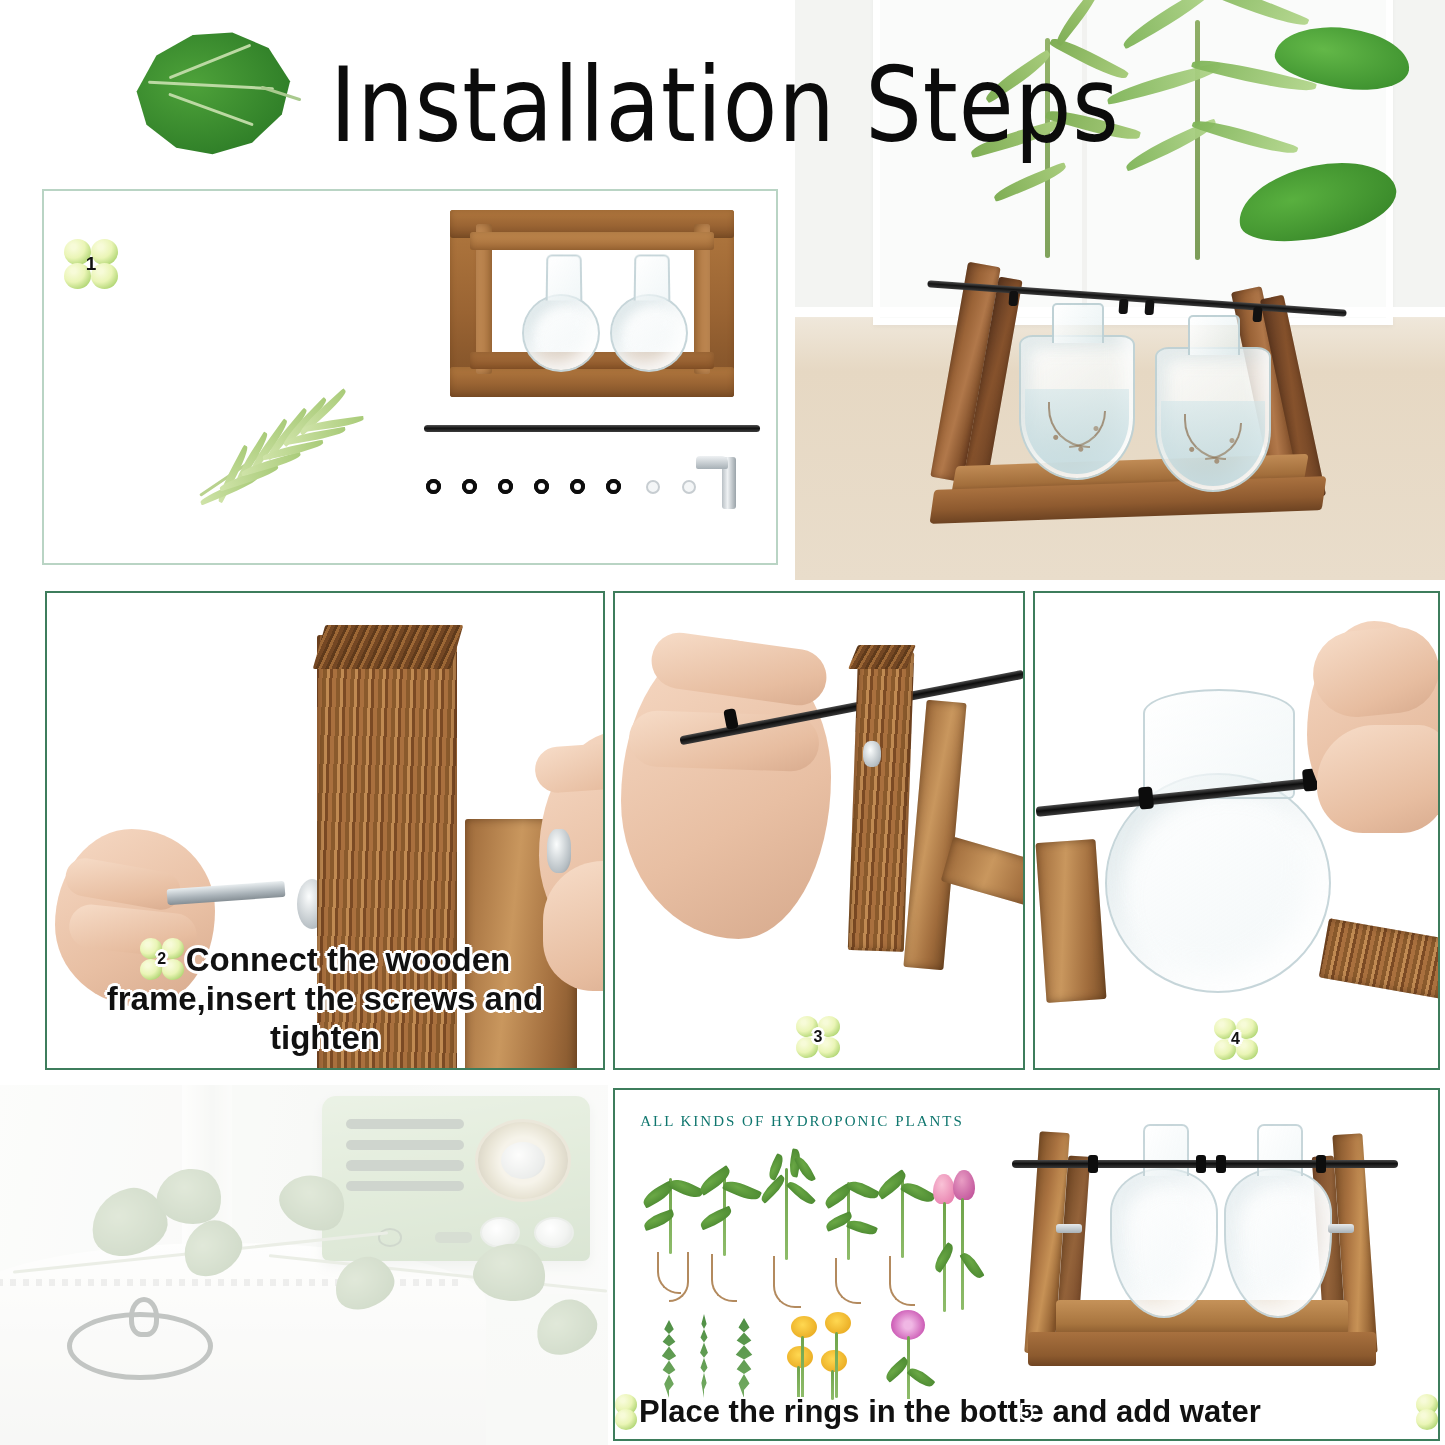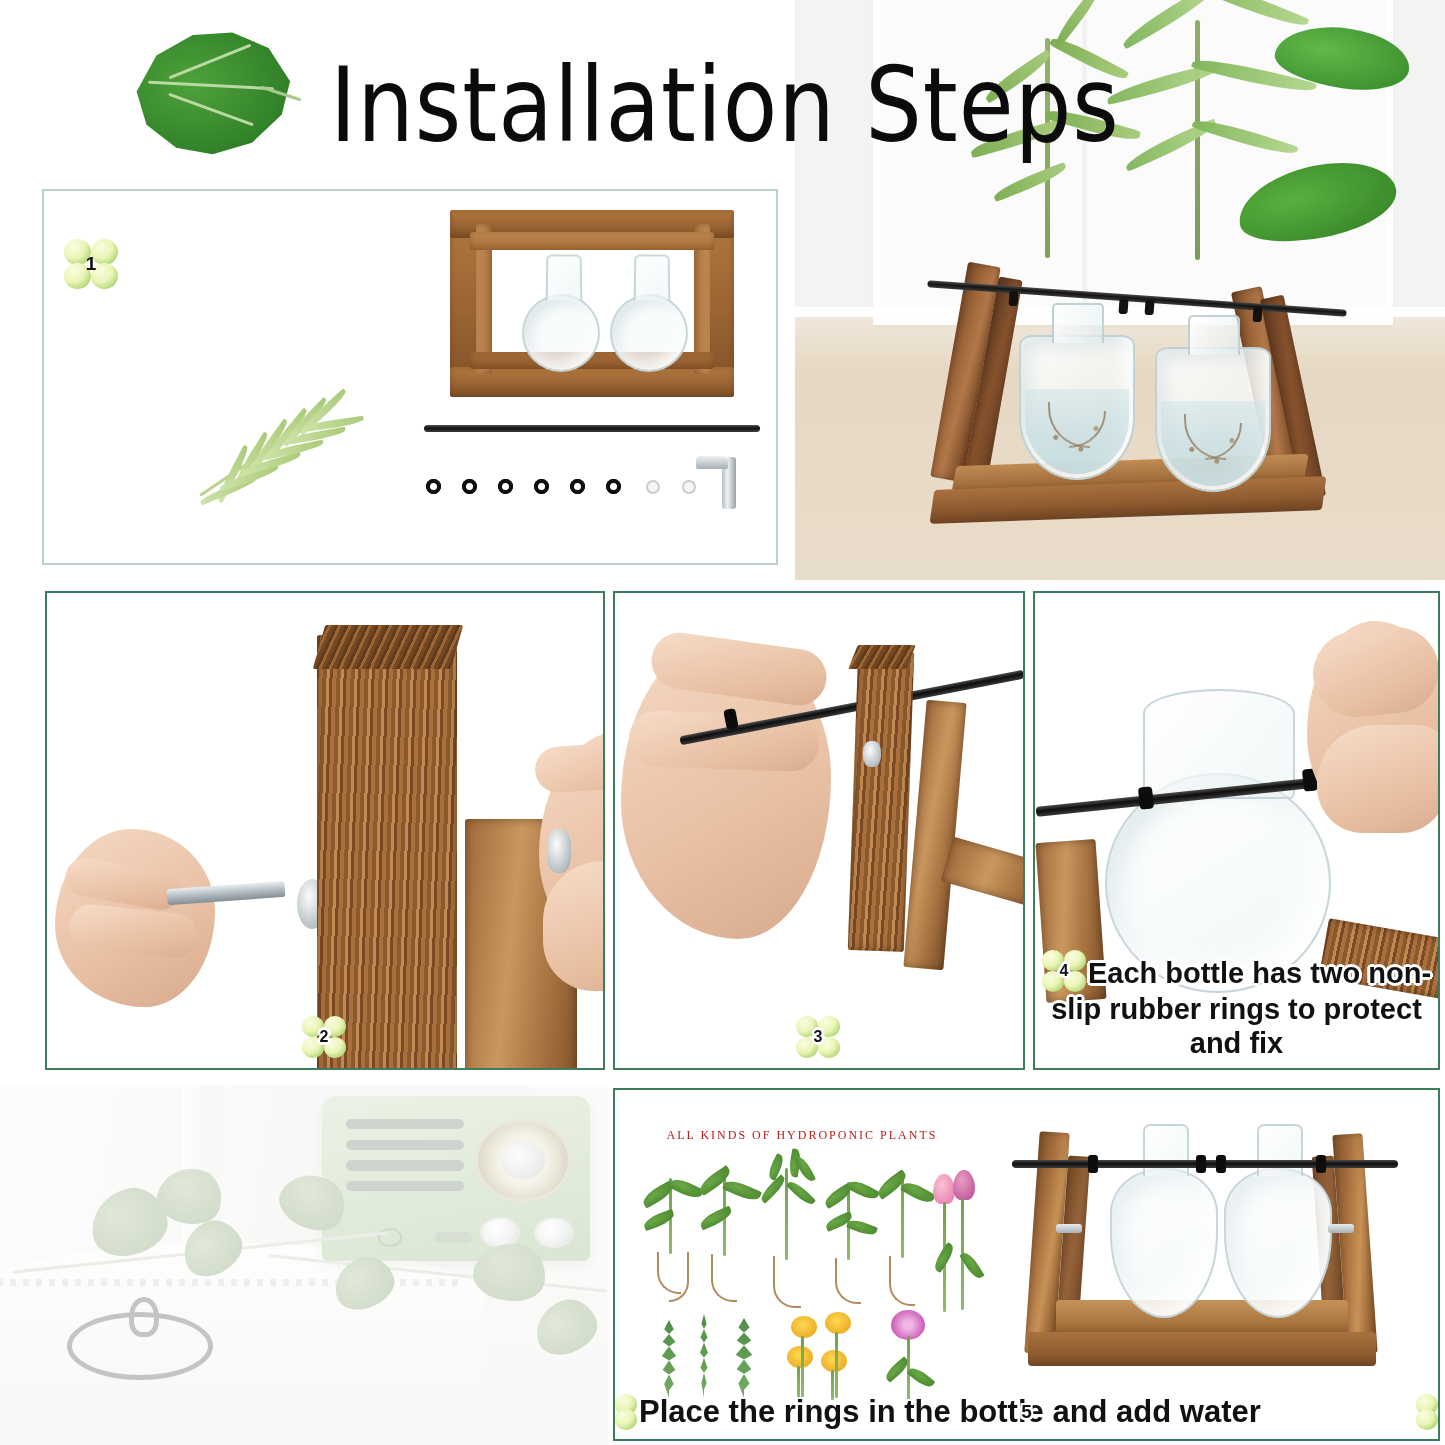--- a/index.html
+++ b/index.html
@@ -517,21 +517,21 @@
   }
   .suitable-head{
     position:absolute; left:22px; top:18px; width:330px; text-align:center;
   }
   .suitable-title{
     font-family:"Liberation Serif", serif;
     font-size:27px; letter-spacing:4px; color:#17120d; font-weight:400;
   }
   .suitable-sub{
     font-family:"Liberation Serif", serif;
-    font-size:12px; letter-spacing:2px; color:#b91c1c; margin-top:20px;
+    font-size:15px; letter-spacing:2px; color:#0f766e; margin-top:5px;
   }
   .plant-gallery{
     position:absolute; left:30px; top:78px; width:330px; height:230px;
   }
   .cutting{ position:absolute; }
   .cut-stem{
     position:absolute; width:3px;
     background:linear-gradient(180deg,#6fa44b,#8ebc6a);
     border-radius:2px;
   }
@@ -794,21 +794,21 @@
 
     <div class="caption p2cap">
       <span class="cbadge">
         <span class="clover">
           <span class="petal p1" style="position:absolute;left:0;top:0;width:22px;height:21px;border-radius:50%;background:radial-gradient(circle at 35% 30%,#f7fbd8 10%,#eaf5b6 45%,#8cc24a 100%);"></span>
           <span class="petal p2" style="position:absolute;right:0;top:0;width:22px;height:21px;border-radius:50%;background:radial-gradient(circle at 35% 30%,#f7fbd8 10%,#eaf5b6 45%,#8cc24a 100%);"></span>
           <span class="petal p3" style="position:absolute;left:0;bottom:0;width:22px;height:21px;border-radius:50%;background:radial-gradient(circle at 35% 30%,#f7fbd8 10%,#eaf5b6 45%,#8cc24a 100%);"></span>
           <span class="petal p4" style="position:absolute;right:0;bottom:0;width:22px;height:21px;border-radius:50%;background:radial-gradient(circle at 35% 30%,#f7fbd8 10%,#eaf5b6 45%,#8cc24a 100%);"></span>
           <span class="num">2</span>
         </span>
-      </span>
+      </span><span>Connect the wooden frame,insert the screws and tighten</span>
     </div>
   </div>
 
   <div class="row2-panel panel3">
     <div class="photo-area">
 
       <div class="hand" style="left:6px;top:46px;width:210px;height:300px;"></div>
       <div class="finger" style="left:36px;top:48px;width:176px;height:56px;transform:rotate(8deg);"></div>
       <div class="finger" style="left:14px;top:120px;width:190px;height:56px;transform:rotate(2deg);"></div>
 
@@ -855,21 +855,21 @@
 
     <div class="caption p4cap">
       <span class="cbadge">
         <span class="clover">
           <span class="petal p1" style="position:absolute;left:0;top:0;width:22px;height:21px;border-radius:50%;background:radial-gradient(circle at 35% 30%,#f7fbd8 10%,#eaf5b6 45%,#8cc24a 100%);"></span>
           <span class="petal p2" style="position:absolute;right:0;top:0;width:22px;height:21px;border-radius:50%;background:radial-gradient(circle at 35% 30%,#f7fbd8 10%,#eaf5b6 45%,#8cc24a 100%);"></span>
           <span class="petal p3" style="position:absolute;left:0;bottom:0;width:22px;height:21px;border-radius:50%;background:radial-gradient(circle at 35% 30%,#f7fbd8 10%,#eaf5b6 45%,#8cc24a 100%);"></span>
           <span class="petal p4" style="position:absolute;right:0;bottom:0;width:22px;height:21px;border-radius:50%;background:radial-gradient(circle at 35% 30%,#f7fbd8 10%,#eaf5b6 45%,#8cc24a 100%);"></span>
           <span class="num">4</span>
         </span>
-      </span><span>Each bottle has two non-slip rubber rings to protect and fix</span>
+      </span>
     </div>
   </div>
 
   <div class="lifestyle">
     <div class="ls-wall"></div>
     <div class="ls-column"></div>
     <div class="ls-table"></div>
 
     <div class="ls-radio">
       <div class="grille">

